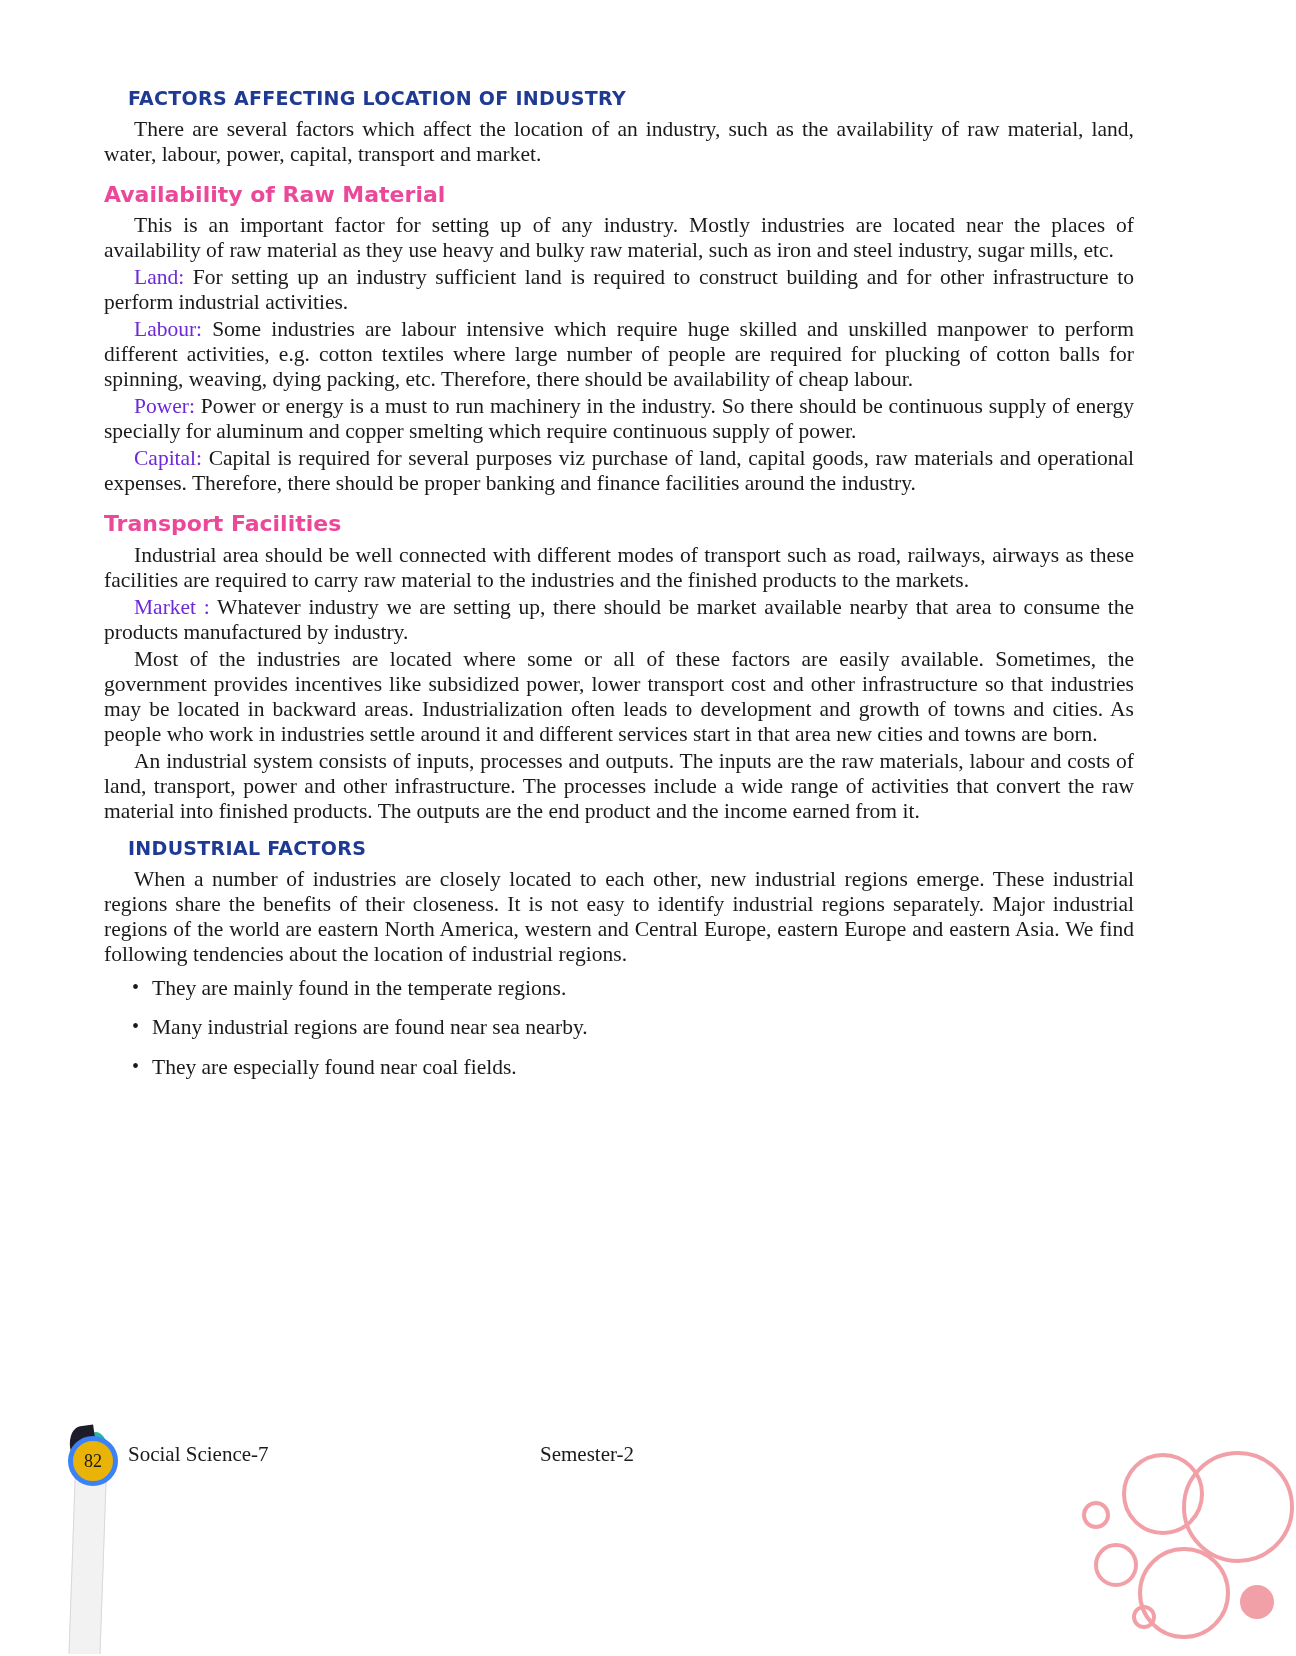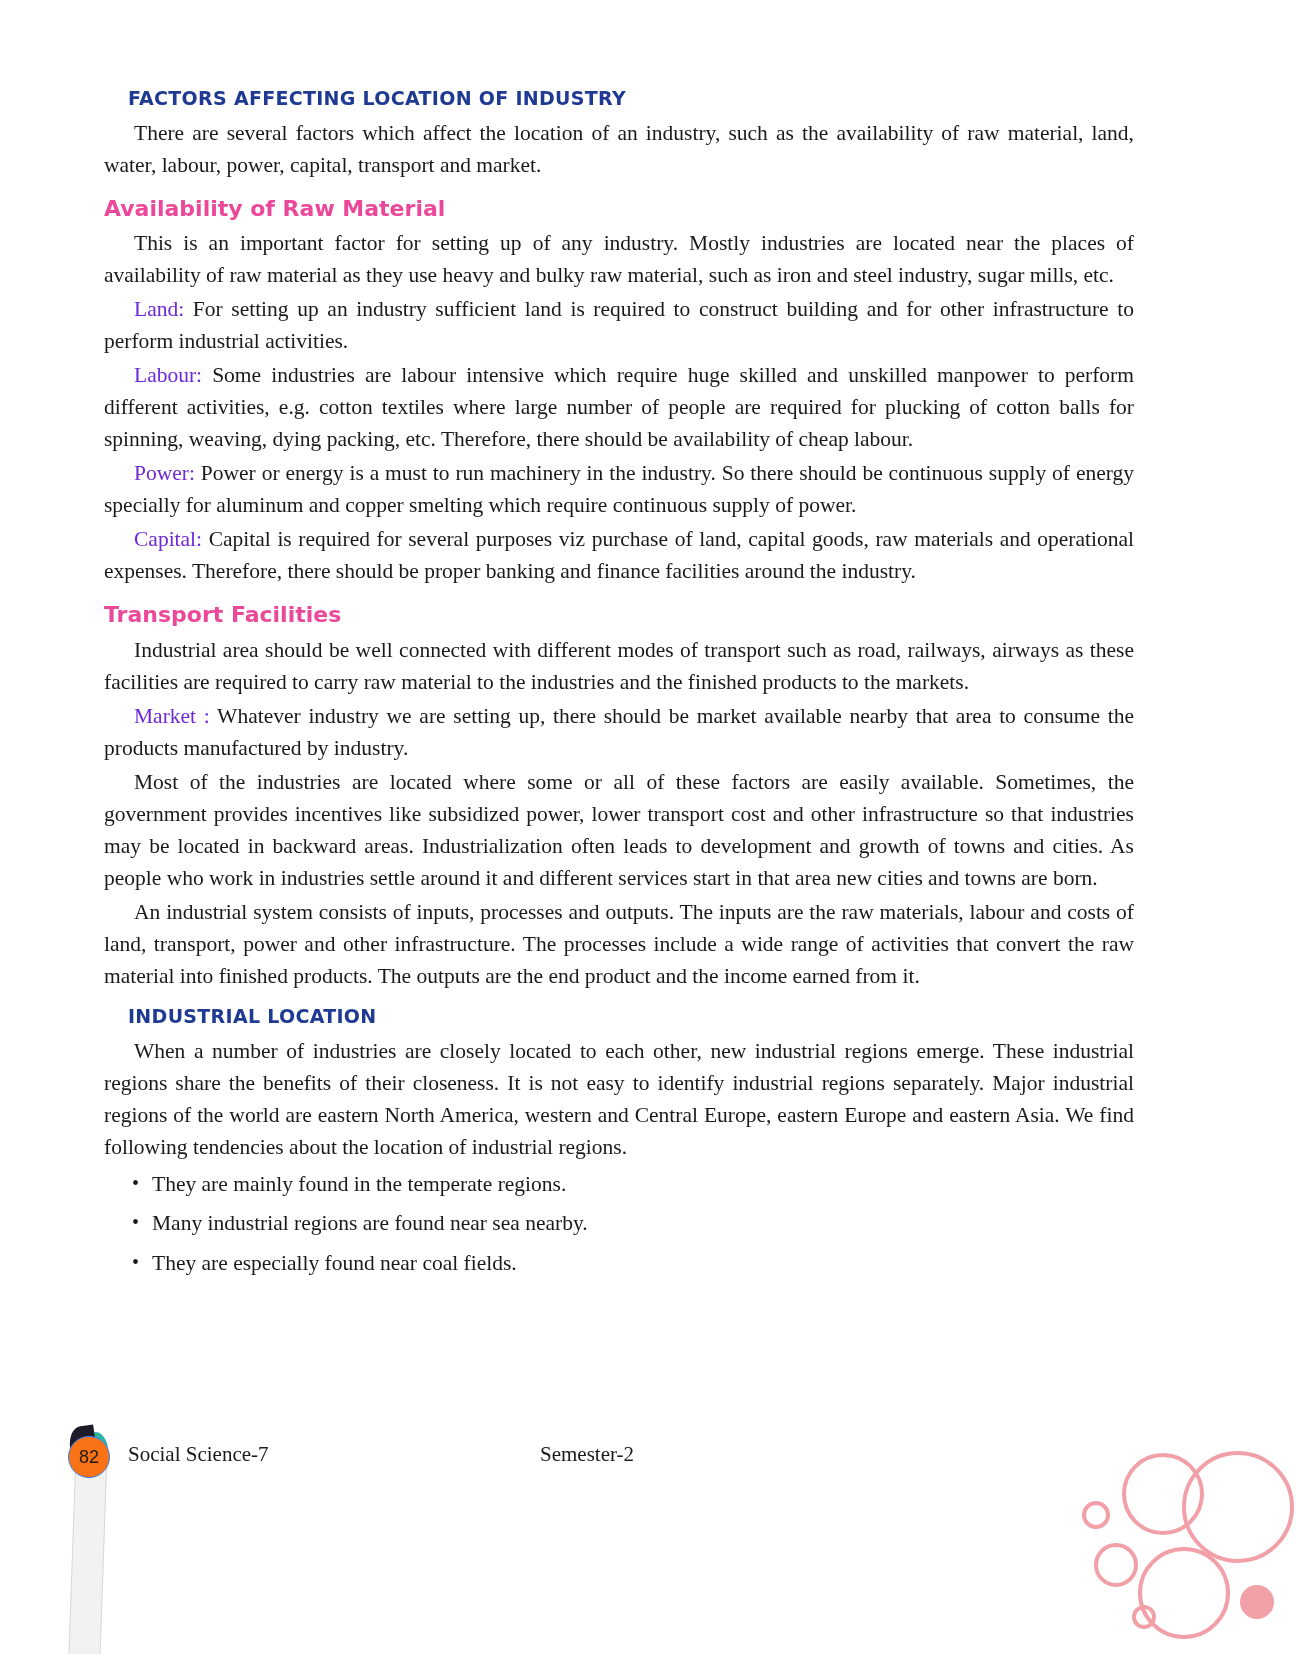--- a/index.html
+++ b/index.html
@@ -39,21 +39,21 @@
   h3.section-red {
     font-family: "DejaVu Sans", sans-serif;
     font-size: 22px;
     font-weight: bold;
     color: #ec4899;
     margin: 14px 0 4px 0;
     line-height: 1.3;
   }
   p.para {
     font-size: 21.5px;
-    line-height: 32px;
+    line-height: 25px;
     text-align: justify;
     margin: 0 0 2px 0;
     text-indent: 30px;
     hyphens: none;
   }
   .lead {
     color: #6d28d9;
   }
   .bullets {
     list-style: none;
@@ -81,28 +81,28 @@
     top: 1432px;
     width: 1296px;
     height: 70px;
   }
   .page-badge {
     position: absolute;
     left: 68px;
     top: 4px;
     width: 40px;
     height: 40px;
-    border: 1px solid #3b82f6;
+    border: 5px solid #3b82f6;
     border-radius: 50%;
     display: flex;
     align-items: center;
     justify-content: center;
-    font-family: Liberation Sans, sans-serif;
+    font-family: Liberation Serif, serif;
     font-size: 18px;
-    background: #f97316;
+    background: #eab308;
     z-index: 3;
   }
   .footer-left-text {
     position: absolute;
     left: 128px;
     top: 10px;
     font-size: 21px;
     font-family: "Liberation Serif", serif;
   }
   .footer-center-text {
@@ -210,21 +210,21 @@
     <p class="para">Industrial area should be well connected with different modes of transport such as road, railways, airways as these facilities are required to carry raw material to the industries and the finished products to the markets.</p>
 
     <p class="para">
       <span class="lead">Market :</span><span> Whatever industry we are setting up, there should be market available nearby that area to consume the products manufactured by industry.</span>
     </p>
 
     <p class="para">Most of the industries are located where some or all of these factors are easily available. Sometimes, the government provides incentives like subsidized power, lower transport cost and other infrastructure so that industries may be located in backward areas. Industrialization often leads to development and growth of towns and cities. As people who work in industries settle around it and different services start in that area new cities and towns are born.</p>
 
     <p class="para">An industrial system consists of inputs, processes and outputs. The inputs are the raw materials, labour and costs of land, transport, power and other infrastructure. The processes include a wide range of activities that convert the raw material into finished products. The outputs are the end product and the income earned from it.</p>
 
-    <h2 class="section-blue" style="margin-top:12px">INDUSTRIAL LOCATION</h2>
+    <h2 class="section-blue" style="margin-top:12px">INDUSTRIAL FACTORS</h2>
 
     <p class="para">When a number of industries are closely located to each other, new industrial regions emerge. These industrial regions share the benefits of their closeness. It is not easy to identify industrial regions separately. Major industrial regions of the world are eastern North America, western and Central Europe, eastern Europe and eastern Asia. We find following tendencies about the location of industrial regions.</p>
 
     <ul class="bullets">
       <li>They are mainly found in the temperate regions.</li>
       <li>Many industrial regions are found near sea nearby.</li>
       <li>They are especially found near coal fields.</li>
     </ul>
 
   </div>

